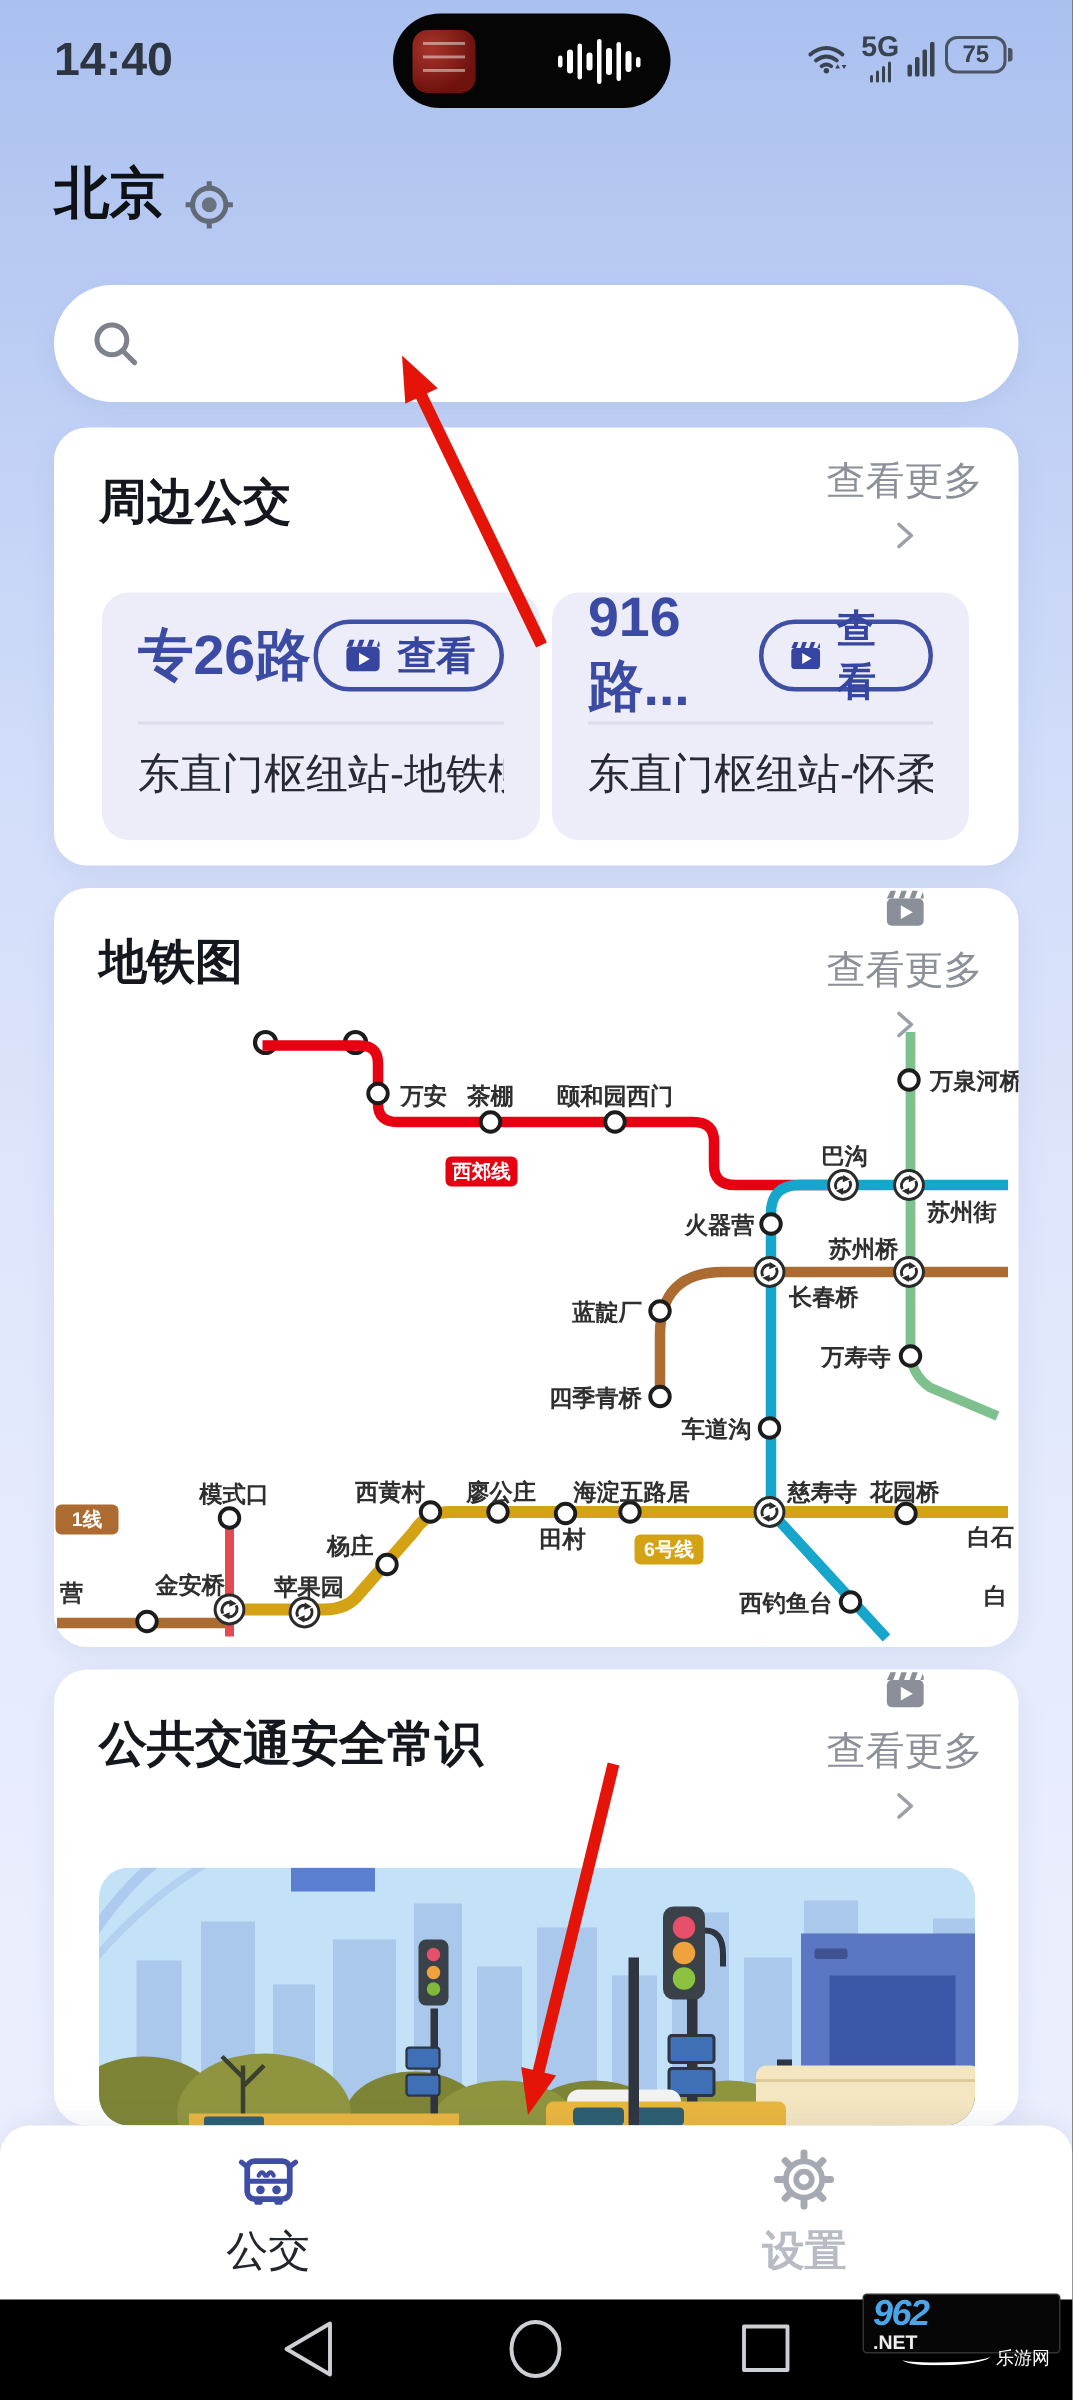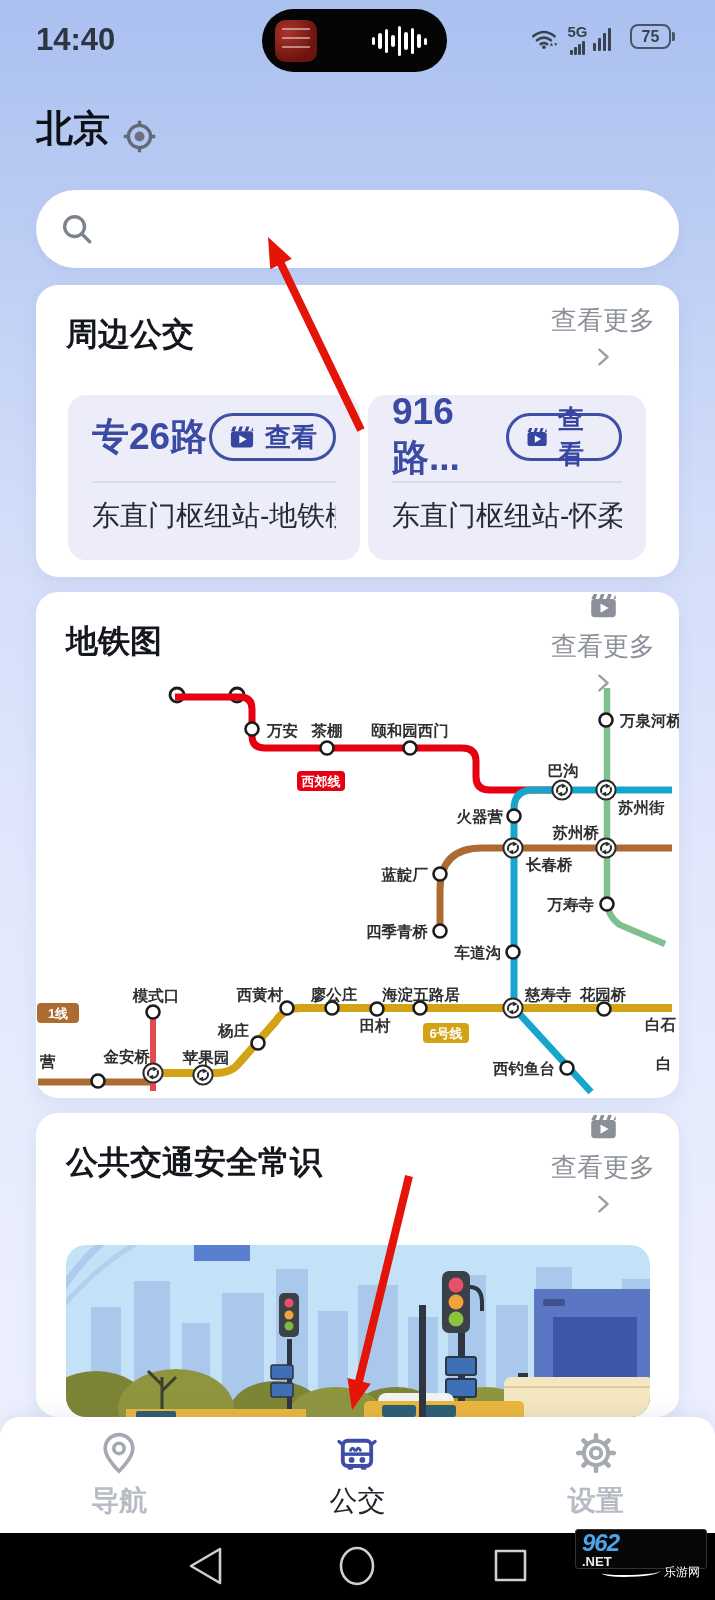--- a/index.html
+++ b/index.html
@@ -9,25 +9,25 @@
   
   .time{position:absolute;left:36px;top:22px;font-size:31px;font-weight:600;color:#2e3542;}
   .notch{position:absolute;left:262px;top:9px;width:185px;height:63px;background:#050505;border-radius:32px;display:flex;align-items:center;}
   .notch-app{width:42px;height:42px;margin-left:13px;border-radius:10px;
     background:radial-gradient(circle at 30% 30%,#a8352c,#6e120e 70%);position:relative;overflow:hidden;}
   .notch-app::after{content:"";position:absolute;left:7px;top:8px;width:28px;height:26px;
     background:linear-gradient(180deg,rgba(255,255,255,.85) 2px,transparent 2px) 0 0/100% 9px;opacity:.55;}
   .waveform{position:absolute;right:20px;top:14px;display:flex;align-items:center;gap:3px;height:36px;}
   .waveform span{width:3.5px;background:#fff;border-radius:2px;display:block;}
   .sb-right{position:absolute;right:44px;top:24px;display:flex;align-items:flex-start;}
-  .net-label{font-size:15px;font-weight:700;color:#39424f;line-height:15px;}
+  .net-label{font-size:19px;font-weight:700;color:#39424f;line-height:15px;}
   .bars{display:flex;align-items:flex-end;gap:1.5px;}
   .bars i{display:block;width:3.5px;background:#39424f;border-radius:1px;}
   .bars.small i{width:2.5px;}
-  .battery{width:41px;height:25px;border:2.5px solid #4a5464;border-radius:8px;margin-left:19px;
+  .battery{width:41px;height:25px;border:2.5px solid #4a5464;border-radius:8px;margin-left:7px;
     display:flex;align-items:center;justify-content:center;font-size:16px;font-weight:700;color:#39424f;position:relative;}
   .battery::after{content:"";position:absolute;right:-6px;top:6px;width:3.5px;height:9px;background:#4a5464;border-radius:0 2px 2px 0;}
   
   .city-row{position:absolute;left:36px;top:104px;display:flex;align-items:flex-end;gap:12px;}
   .city-name{font-size:37px;font-weight:800;color:#0e1116;}
   .search{position:absolute;left:36px;top:190px;width:643px;height:78px;background:#fff;border-radius:39px;
     display:flex;align-items:center;padding:0 24px;box-shadow:0 4px 14px rgba(110,130,190,.12);}
   .search input{flex:1;border:none;outline:none;background:transparent;font-size:29px;color:#333;margin-left:14px;}
   .search input::placeholder{color:#9aa2ad;}
   
@@ -406,26 +406,20 @@
           <rect x="356" y="160" width="34" height="12" rx="3" fill="#2b5d70"></rect>
           <rect x="60" y="164" width="180" height="10" fill="#eab63c"></rect>
           <rect x="70" y="166" width="40" height="8" rx="2" fill="#2b5d70"></rect>
         </g>
         <rect x="353" y="60" width="7" height="112" fill="#2e3440"></rect>
       </svg>
     </div>
   </div>
 
   <div class="tabbar">
-    <div class="tab">
-      <svg class="ic">
-          <use href="#sym-pin"></use>
-        </svg>
-      <span class="tab-label">导航</span>
-    </div>
     <div class="tab active">
       <svg class="ic">
           <use href="#sym-busfront"></use>
         </svg>
       <span class="tab-label">公交</span>
     </div>
     <div class="tab">
       <svg class="ic">
           <use href="#sym-gear"></use>
         </svg>

